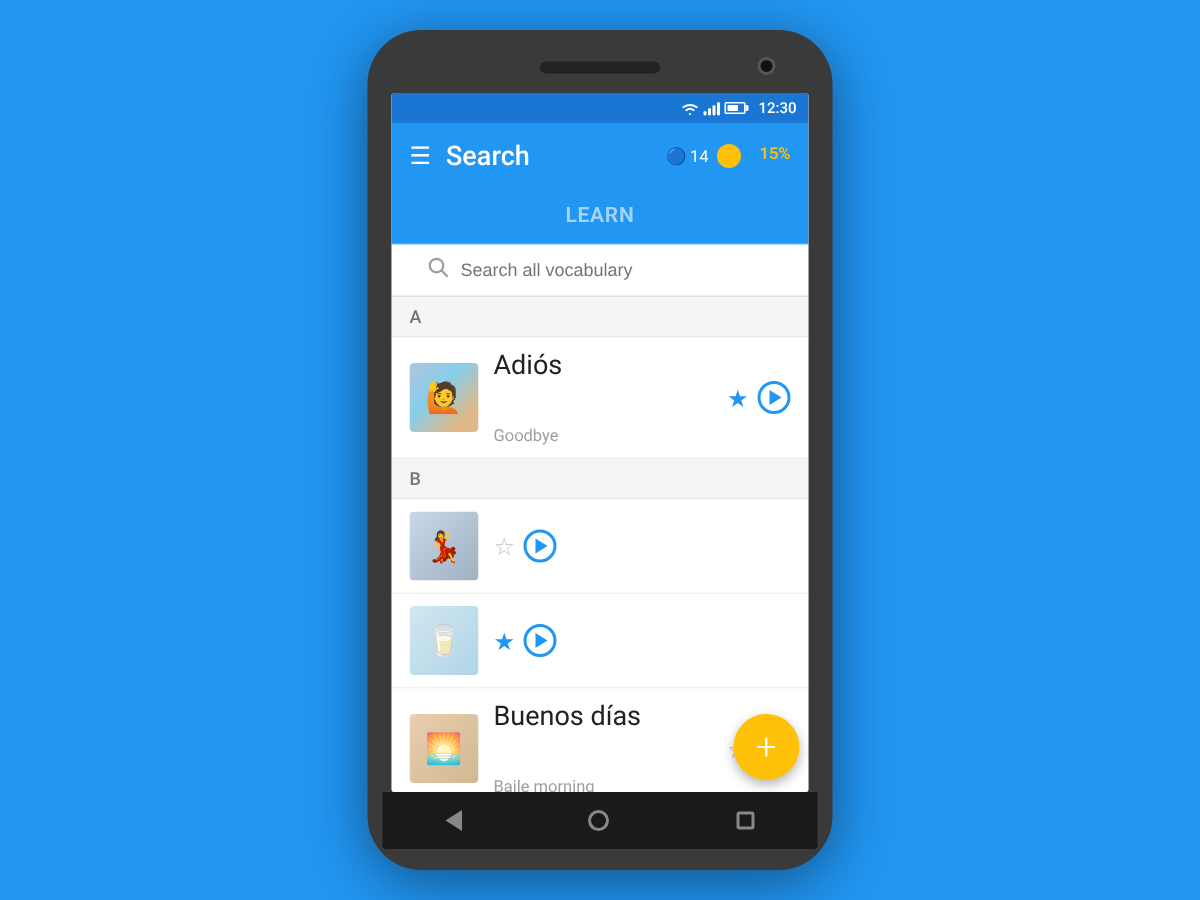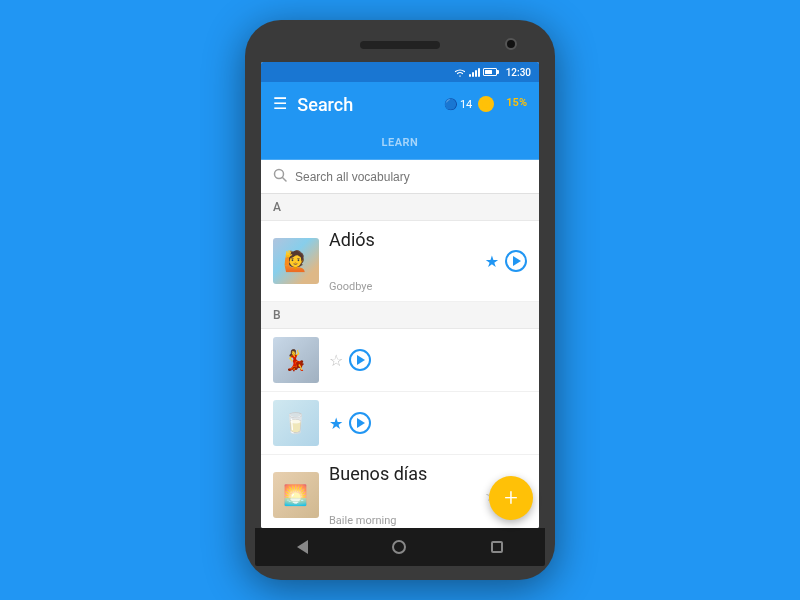--- a/index.html
+++ b/index.html
@@ -155,21 +155,21 @@
     .tabs-bar {
       background: #2196F3;
       display: flex;
       border-bottom: 1px solid rgba(255,255,255,0.2);
     }
 
     .tab {
       flex: 1;
       text-align: center;
       padding: 10px 0;
-      font-size: 11px;
+      font-size: 14px;
       font-weight: 600;
       letter-spacing: 0.5px;
       cursor: pointer;
       position: relative;
       color: rgba(255,255,255,0.6);
     }
 
     .tab.active {
       color: white;
     }
@@ -181,21 +181,21 @@
       left: 0;
       right: 0;
       height: 2px;
       background: #FFC107;
     }
 
     .search-bar {
       background: white;
       display: flex;
       align-items: center;
-      padding: 8px 12px;
+      padding: 8px 24px;
       gap: 8px;
       border-bottom: 1px solid #e0e0e0;
     }
 
     .search-icon-wrap {
       color: #9e9e9e;
       font-size: 14px;
     }
 
     .search-input {

